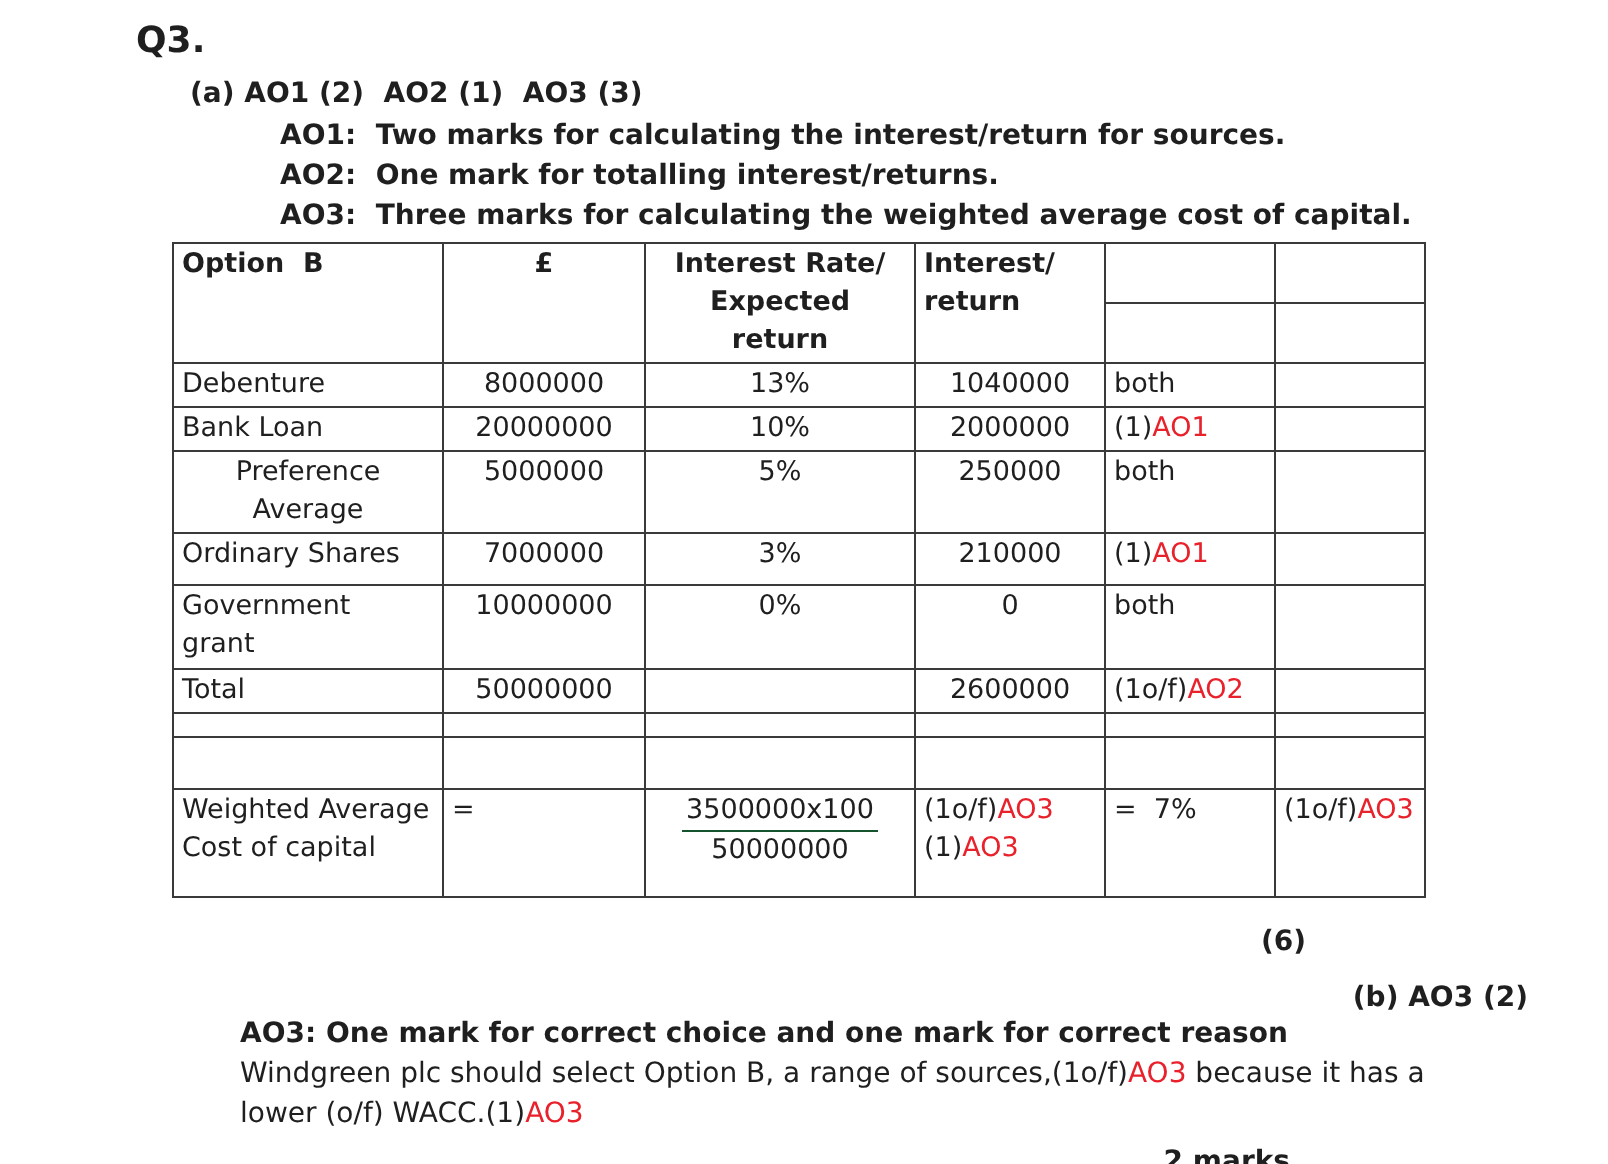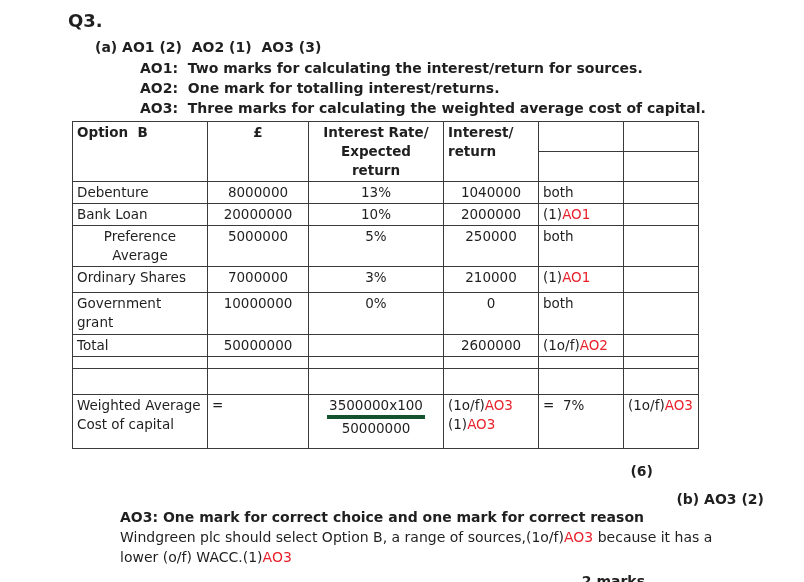--- a/index.html
+++ b/index.html
@@ -18,40 +18,40 @@
   .prew { white-space:pre-wrap; }
   .center { text-align:center; }
   .vb { vertical-align:bottom; }
 
   .q-label { font-size:18px; }
   .part-a-heading { margin:8px 0 3px 27px; }
   .ao-line { margin-left:72px; line-height:20px; }
 
   table.grid {
     border-collapse:collapse;
-    margin:3px 0 0 4px;
+    margin:3px 0 0 18px;
     font-size:13.5px;
     table-layout:fixed;
   }
   table.grid td {
     border:1px solid #3a3a3a;
     padding:1px 4px;
     vertical-align:top;
     line-height:19px;
     overflow:hidden;
   }
   td.h32 { height:32px; }
   td.h30 { height:30px; }
   td.h22 { height:22px; }
   td.h26 { height:26px; }
   td.h40 { height:40px;text-align:center; }
   td.h42 { height:42px; }
   td.h12 { height:12px; }
   td.h54 { height:54px; }
-  .frac-top { display:inline-block; border-bottom:4px solid #14532d; padding:0 2px; }
+  .frac-top { display:inline-block; border-bottom:1px solid #14532d; padding:0 2px; }
   .eq-cell { padding-left:10px; }
 
   .marks-a { width:571px; margin:14px 0 0 14px; text-align:right; }
   .part-b-heading { margin-top:12px;text-align:right; }
   .sub { margin-left:52px; line-height:20px; }
   .marks-b { width:577px; margin-top:6px; text-align:right; }
 </style>
 </head>
 <body>
 

